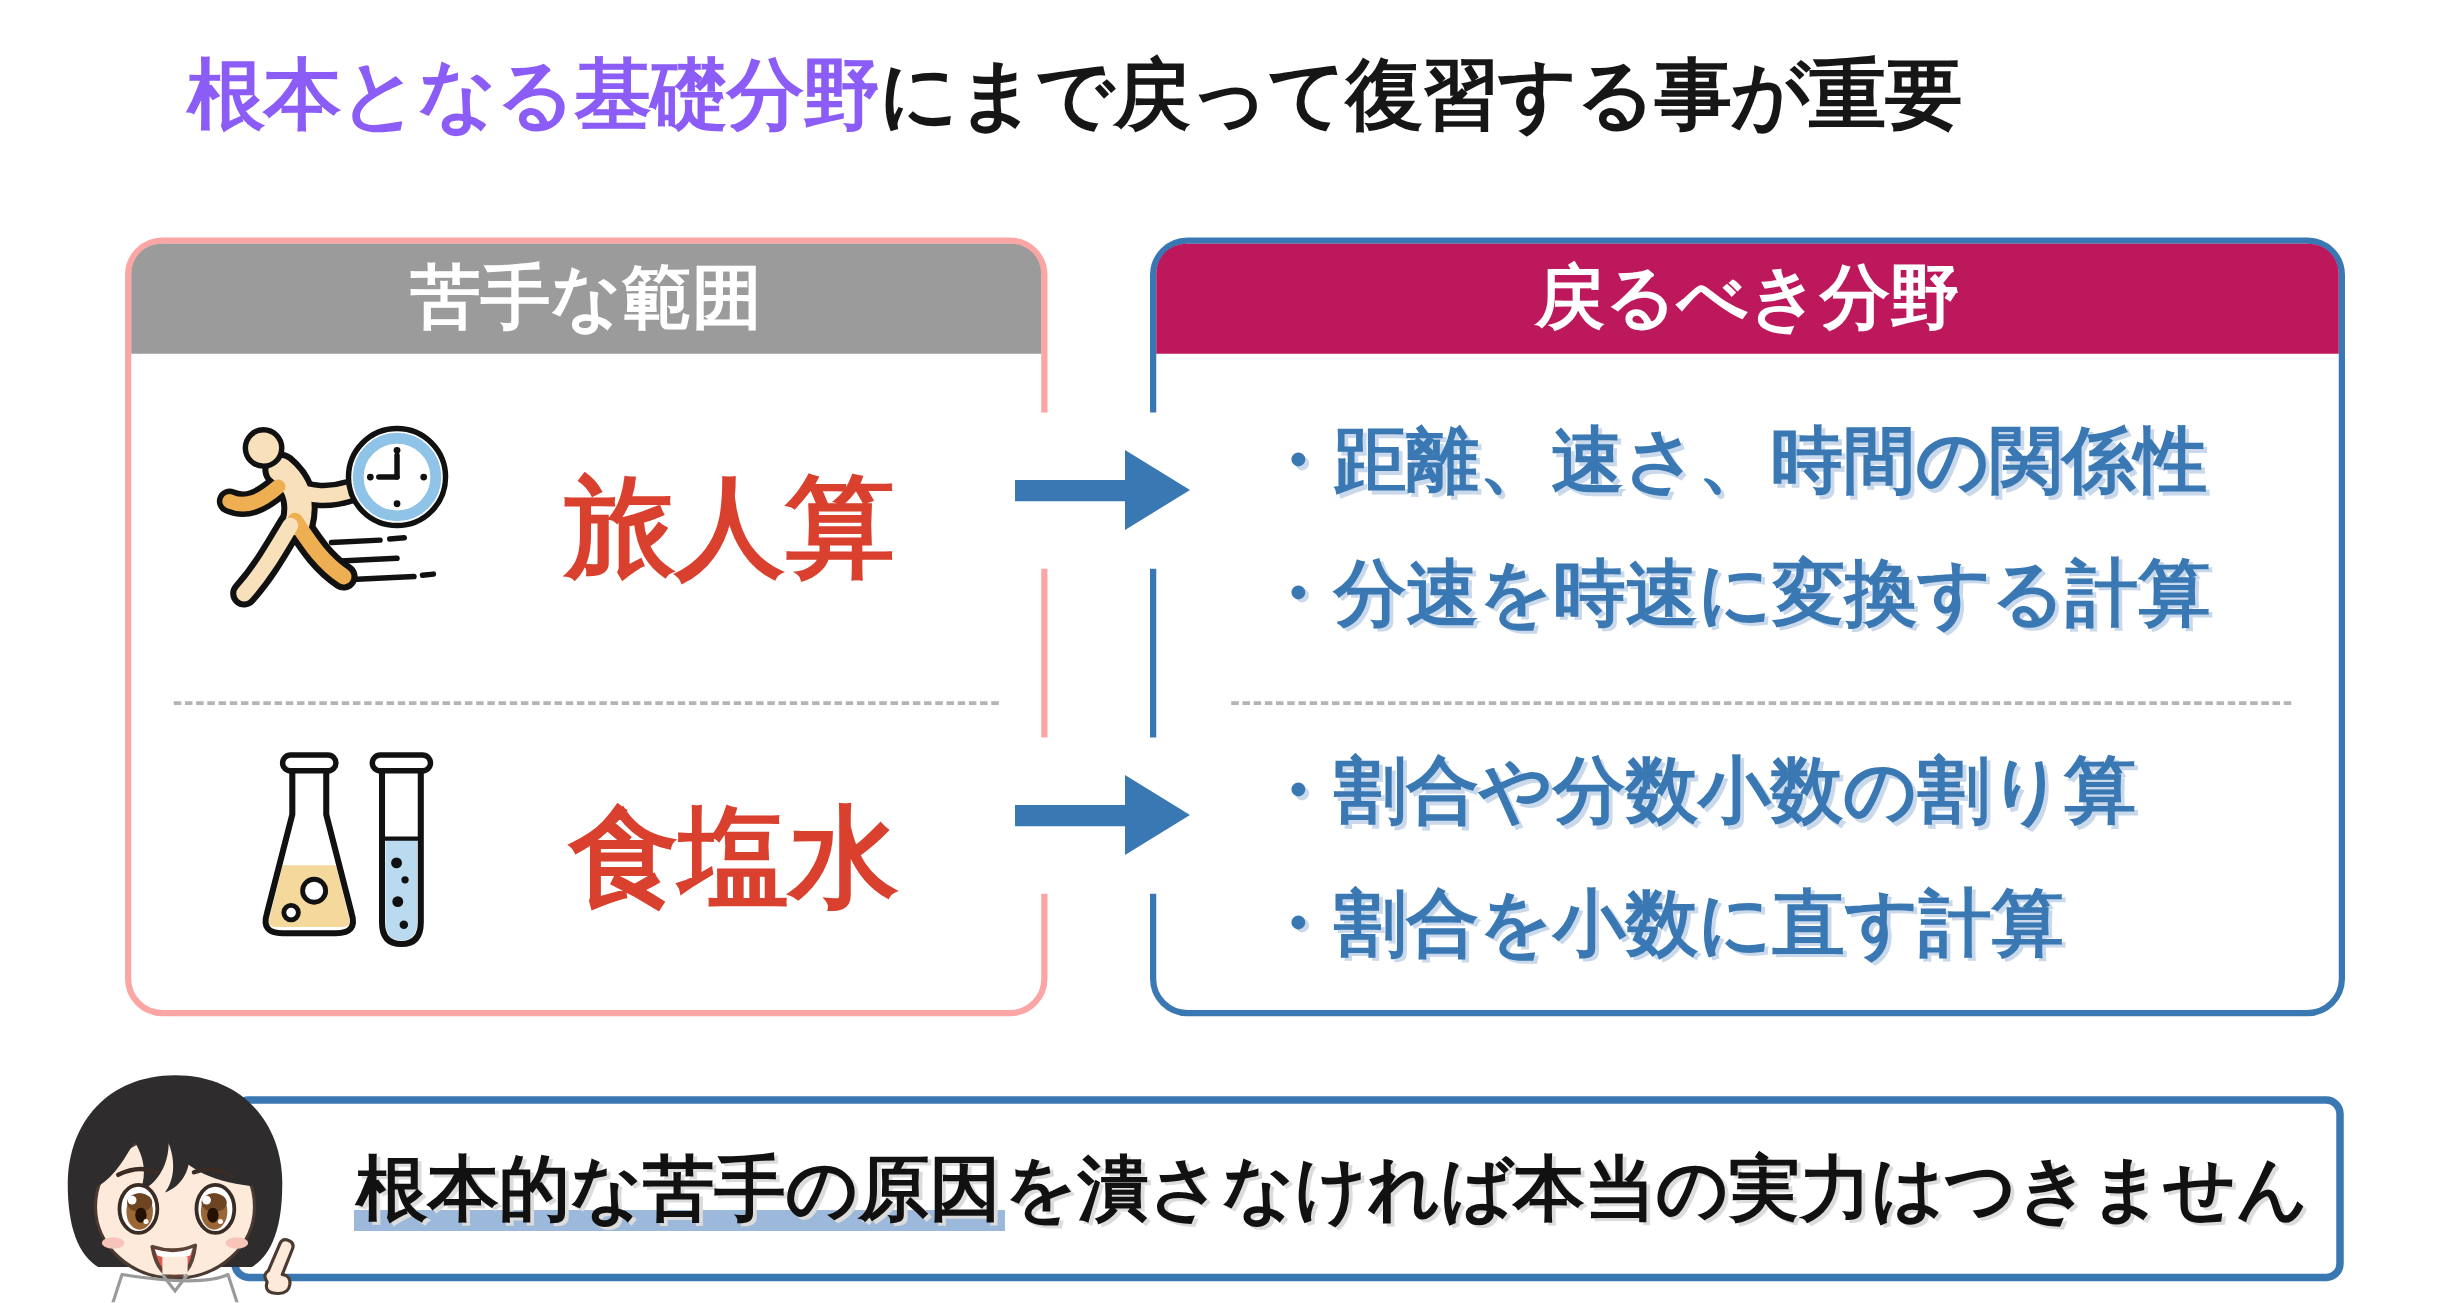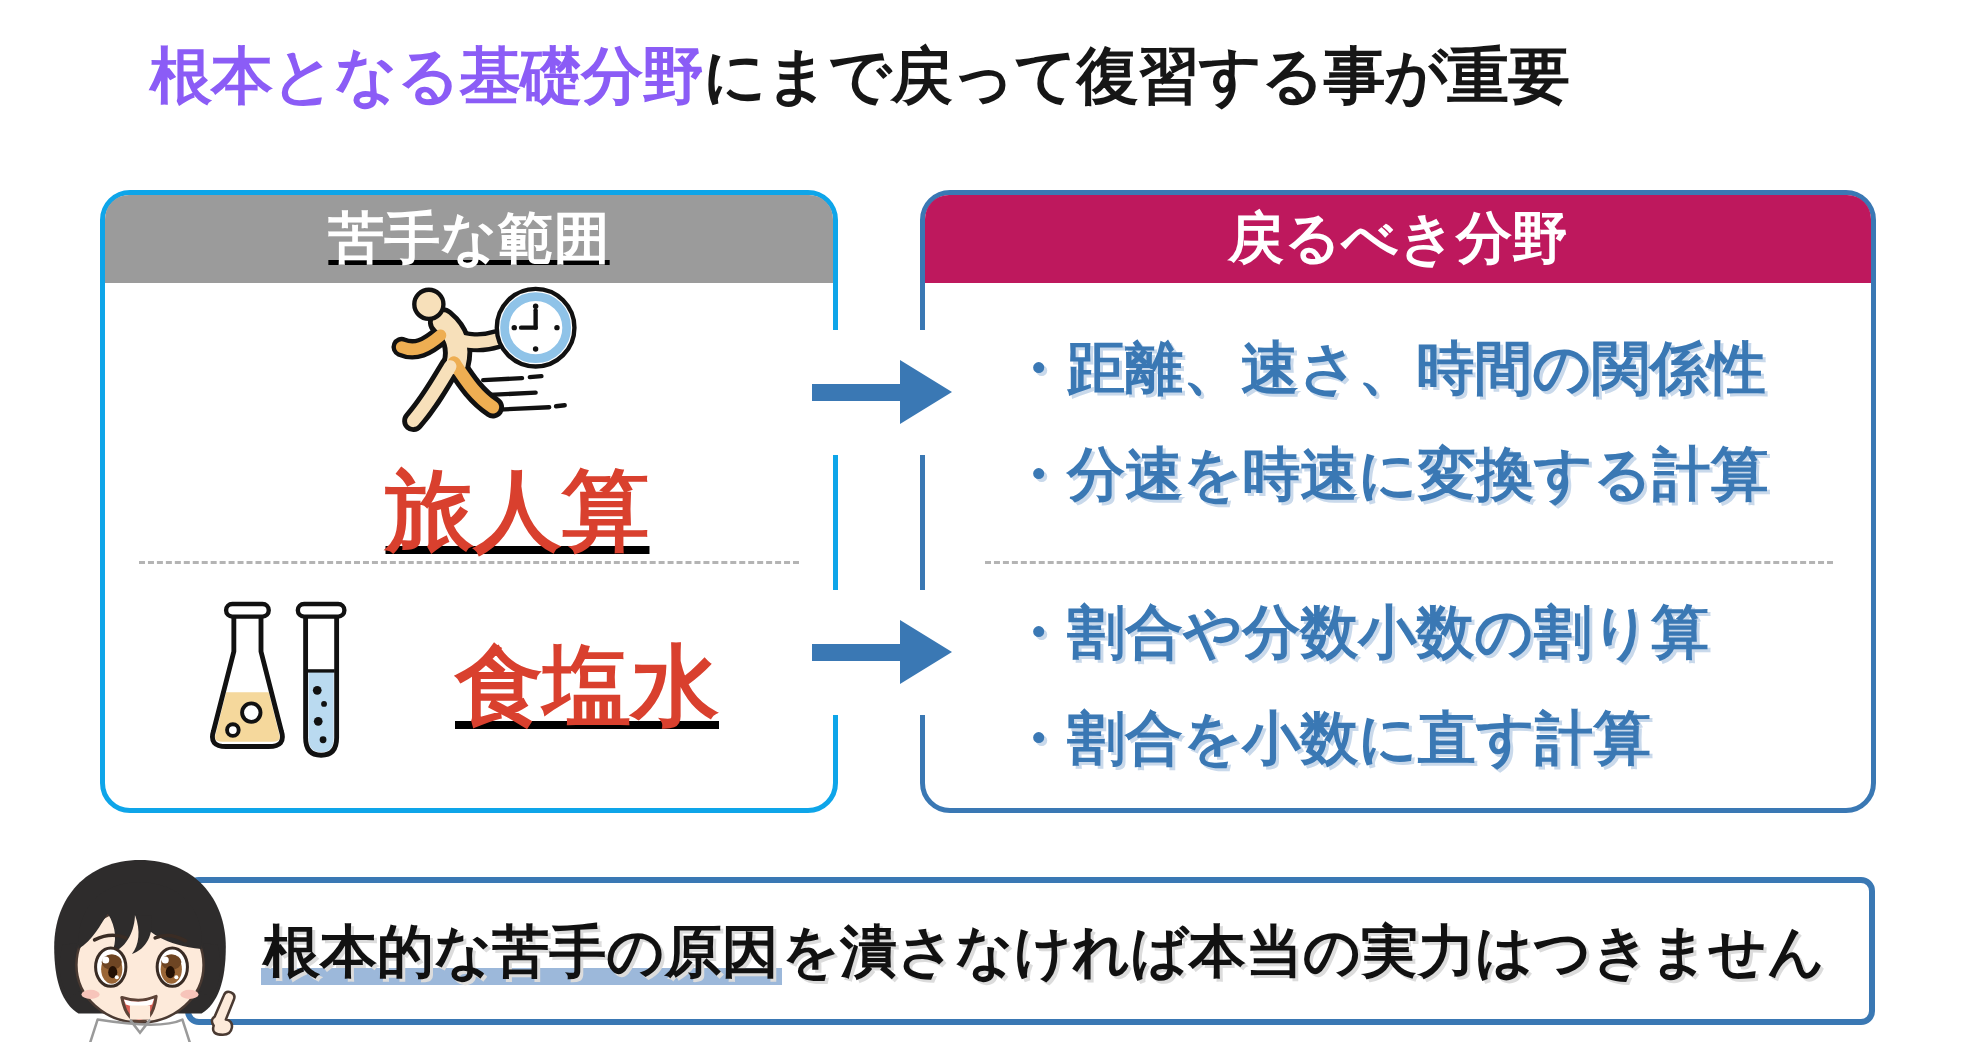--- a/index.html
+++ b/index.html
@@ -12,39 +12,39 @@
   
   .title {
     position:absolute; left:150px; top:34px; margin:0;
     font-size:62px; font-weight:bold; letter-spacing:-1px; white-space:nowrap;
   }
   .title .t-blue  { color:#8b5cf6; }
   .title .t-black { color:#161616; }
 
   
   .panel { position:absolute; top:190px; height:623px; background:#fff; border-radius:30px; }
-  .panel.left  { left:100px; width:738px; border:5px solid #0ea5e9;text-decoration:underline; }
+  .panel.left  { left:100px; width:738px; border:5px solid #fca5a5; }
   .panel.right { left:920px; width:956px; border:5px solid #3a78b4; }
   .p-header {
     height:88px; display:flex; align-items:center; justify-content:center;
     border-radius:24px 24px 0 0; color:#ffffff; font-size:56px; font-weight:bold;
   }
   .p-header.gray { background:#9b9b9b; }
   .p-header.blue { background:#be185d; }
   .p-body { height:525px; display:flex; flex-direction:column; }
   .row1 { height:278px; }
   .row2 { flex:1; }
   .divider { border-top:3px dashed #b4b4b4; margin:0 34px; }
   .panel.right .divider { margin:0 38px 0 60px; }
 
   
   .l-row { display:flex; align-items:center; }
   .l-row .icon-box { flex:none; }
   .red-label { font-size:88px; font-weight:bold; color:#d9402e; white-space:nowrap; }
-  .row1.l-row { padding-left:42px;flex-direction:column; }
+  .row1.l-row { padding-left:42px; }
   .row2.l-row { padding-left:92px; }
   .row1 .red-label { margin-left:55px; }
   .row2 .red-label { margin-left:98px; }
 
   
   .r-row {
     display:flex; flex-direction:column; justify-content:center;
     gap:28px; padding-left:84px;
   }
   .bullet {
@@ -58,21 +58,21 @@
   .arrow { position:absolute; left:812px; display:flex; align-items:center; z-index:6; }
   .arrow.a1 { top:360px; } .arrow.a2 { top:620px; }
   .arrow .shaft { width:88px; height:17px; background:#3a78b4; }
   .arrow .head  { width:0; height:0; border-top:32px solid transparent;
                   border-bottom:32px solid transparent; border-left:52px solid #3a78b4; }
 
   
   .bottom-box {
     position:absolute; left:185px; top:877px; width:1690px; height:148px;
     border:6px solid #3a78b4; border-radius:14px; background:#fff;
-    display:flex; align-items:center; padding-left:70px;
+    display:flex; align-items:center; justify-content:center; padding-left:70px;
   }
   .bottom-text {
     margin:0; font-size:57px; font-weight:bold; color:#111; white-space:nowrap;
     text-shadow:3px 3px 0 #dcdcdc; line-height:1.2;
   }
   .underlined { box-shadow:inset 0 -17px 0 #9cb8da; padding:0 3px 2px 2px; }
 
   .avatar-wrap { position:absolute; left:34px; top:854px; width:212px; height:200px; z-index:10; }
 </style>
 </head>

